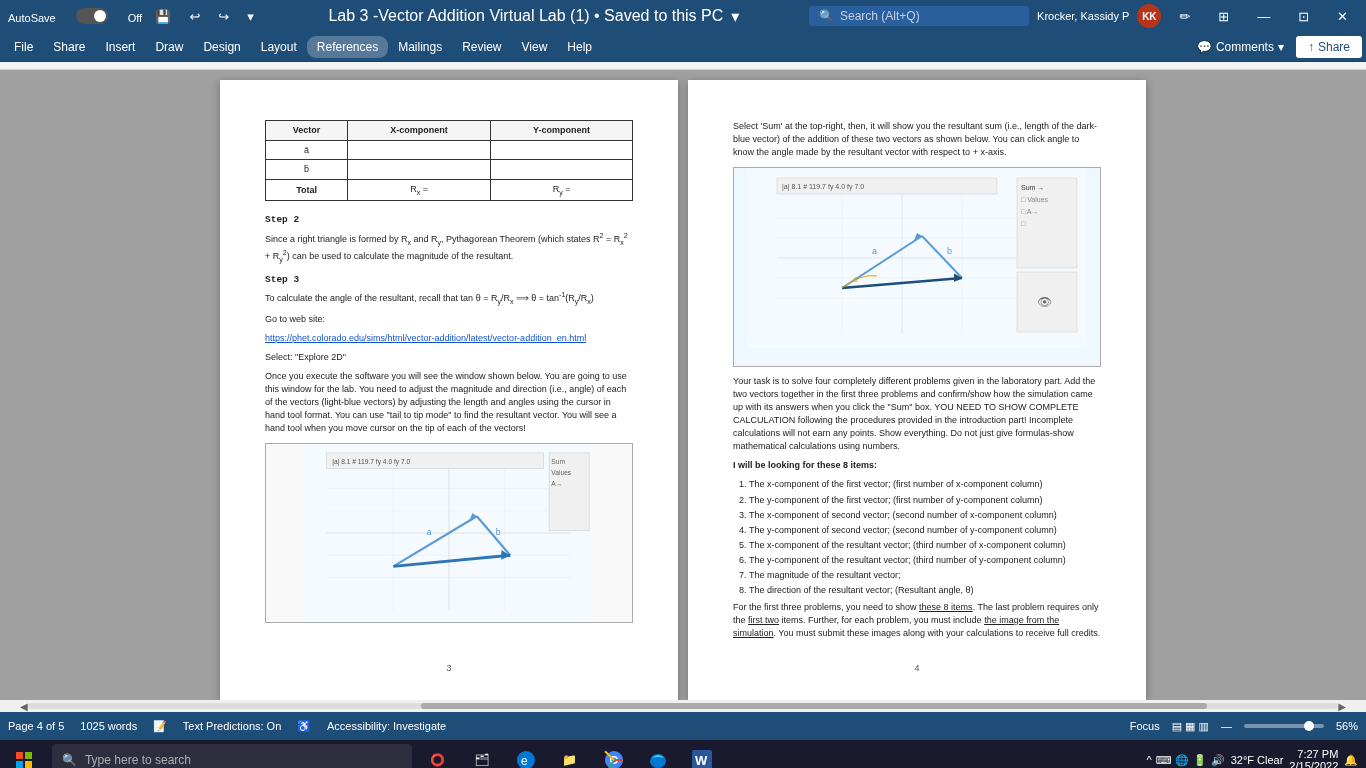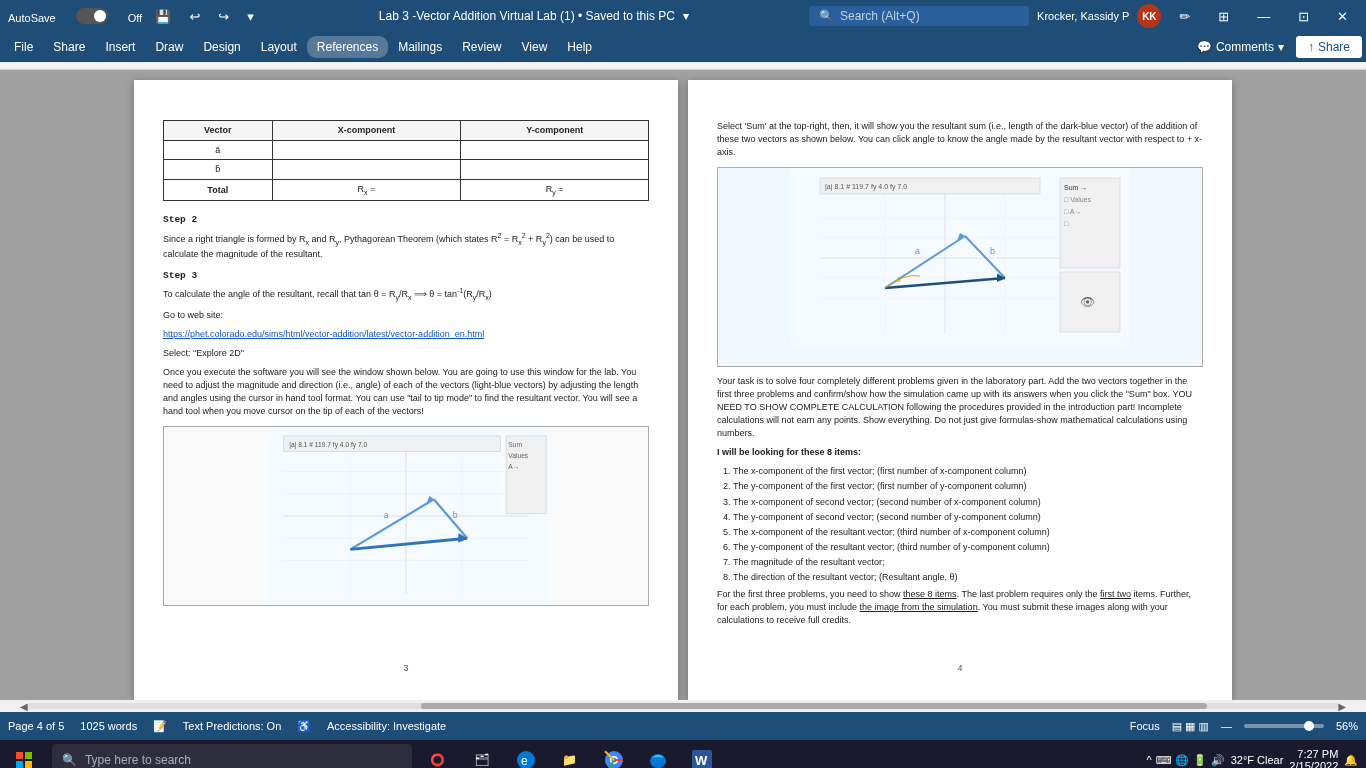--- a/index.html
+++ b/index.html
@@ -7,21 +7,21 @@
 
     
     #titlebar {
       display: flex; align-items: center; height: 32px;
       background: #1e4d78; color: white; padding: 0 8px; gap: 8px;
     }
     #titlebar .autosave { display: flex; align-items: flex-end; gap: 20px; font-size: 11px; }
     .toggle-pill { background: #555; border-radius: 10px; width: 32px; height: 16px; display: inline-flex; align-items: center; padding: 0 2px; }
     .toggle-pill span { background: white; border-radius: 50%; width: 12px; height: 12px; display: block; margin-left: auto; }
     .tb-btn { color: white; font-size: 13px; background: none; border: none; cursor: pointer; padding: 2px 5px; }
-    #title-center { flex: 1; text-align: center; font-size: 12px; display: flex; align-items: center; justify-content: center; gap: 8px; }
+    #title-center { flex: 1; text-align: center; font-size: 16px; display: flex; align-items: center; justify-content: center; gap: 8px; }
     #search-box { background: #2a5f9e; border: none; border-radius: 3px; color: white; padding: 3px 10px; width: 220px; font-size: 12px; display: flex; align-items: center; gap: 6px; }
     #search-box input { background: none; border: none; color: white; outline: none; font-size: 12px; width: 170px; }
     #search-box input::placeholder { color: rgba(255,255,255,0.7); }
     #user-area { display: flex; align-items: center; gap: 8px; font-size: 11px; }
     .avatar { background: #b5341a; border-radius: 50%; width: 24px; height: 24px; display: flex; align-items: center; justify-content: center; font-size: 10px; font-weight: bold; color: white; }
     .win-btn { color: white; font-size: 13px; background: none; border: none; cursor: pointer; padding: 4px 10px; }
     .win-close { background: none; border: none; color: white; cursor: pointer; padding: 4px 10px; font-size: 13px; }
 
     
     #menubar {
@@ -39,23 +39,23 @@
     #ribbon { height: 8px; background: #f3f3f3; border-bottom: 1px solid #d0d0d0; }
 
     
     #doc-area {
       display: flex; height: calc(768px - 32px - 30px - 8px - 28px - 40px);
       background: #a0a0a0; overflow: hidden; padding: 10px 0;
       justify-content: center; gap: 10px;
     }
 
     .page {
-      background: white; width: 544px; min-height: 620px;
+      background: white; width: 458px; min-height: 620px;
       box-shadow: 0 2px 8px rgba(0,0,0,0.3);
-      position: relative; padding: 40px 29px 60px;
+      position: relative; padding: 40px 45px 60px;
       font-size: 9.5px; line-height: 1.4; color: #222;
       overflow: hidden;
     }
 
     
     .vec-table { width: 100%; border-collapse: collapse; margin-bottom: 12px; font-size: 9px; }
     .vec-table th, .vec-table td { border: 1px solid #333; padding: 3px 6px; text-align: center; }
     .vec-table th { background: #f5f5f5; }
 
     .step-heading { font-weight: bold; font-size: 9.5px; margin: 8px 0 4px; font-family: Liberation Mono, monospace; }

